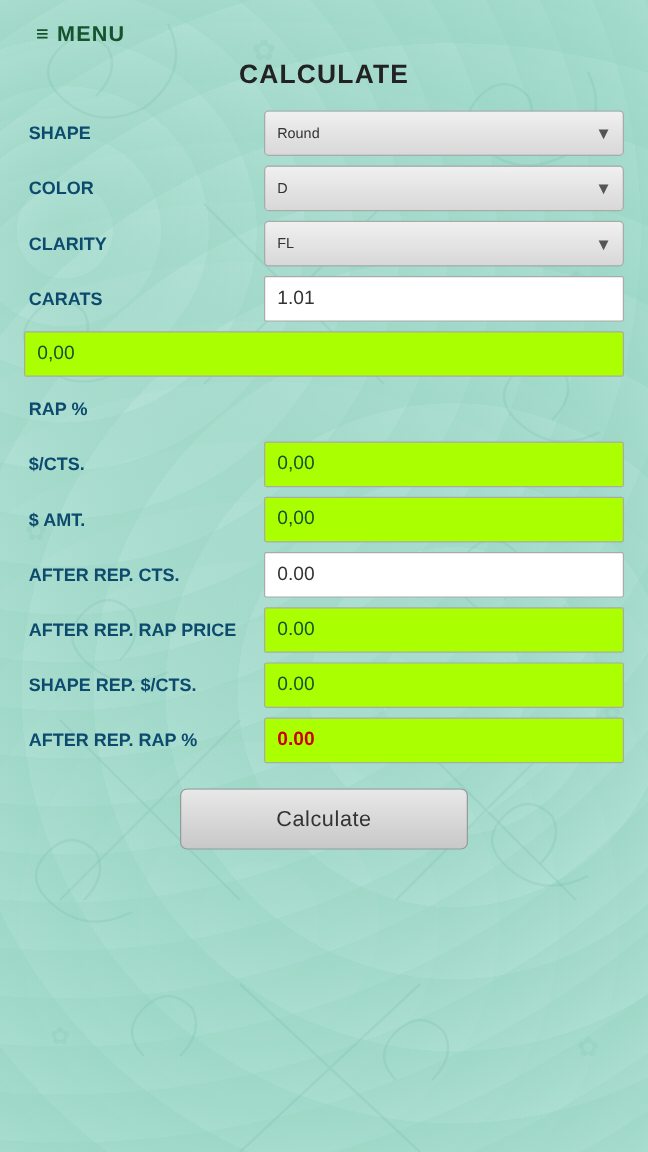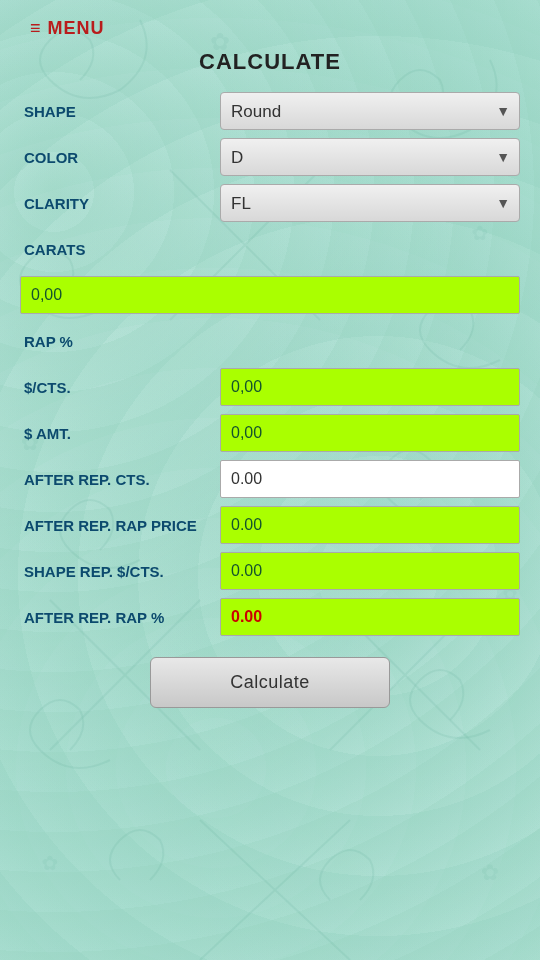--- a/index.html
+++ b/index.html
@@ -34,21 +34,21 @@
       position: relative;
       z-index: 1;
       padding: 0 20px 40px;
     }
 
     
     .menu-bar {
       padding: 18px 10px 10px;
       font-size: 18px;
       font-weight: bold;
-      color: #b91c1c;
+      color: #14532d;
       letter-spacing: 1px;
     }
 
     
     .title {
       text-align: center;
       font-size: 22px;
       font-weight: bold;
       color: #222;
       margin-bottom: 16px;
@@ -83,21 +83,21 @@
     .dropdown-wrapper {
       position: relative;
       display: flex;
       align-items: center;
     }
 
     select.form-select {
       width: 100%;
       height: 38px;
       padding: 4px 32px 4px 10px;
-      font-size: 17px;
+      font-size: 12px;
       color: #333;
       background: linear-gradient(to bottom, #f0f0f0, #d8d8d8);
       border: 1px solid #aaa;
       border-radius: 4px;
       appearance: none;
       -webkit-appearance: none;
       cursor: pointer;
     }
 
     .dropdown-arrow {
@@ -260,20 +260,23 @@
             <option>I1</option>
             <option>I2</option>
           </select>
           <span class="dropdown-arrow">▼</span>
         </div>
       </div>
     </div>
 
     <div class="form-row">
       <div class="form-label">CARATS</div>
+      <div class="form-field">
+        <input type="text" class="form-input" value="1.01" style="">
+      </div>
     </div>
 
     <div class="form-row">
       <div class="form-field">
         <input type="text" class="form-input green-bg" value="0,00" style="">
       </div>
     </div>
 
     <div class="form-row">
       <div class="form-label">RAP %</div>

